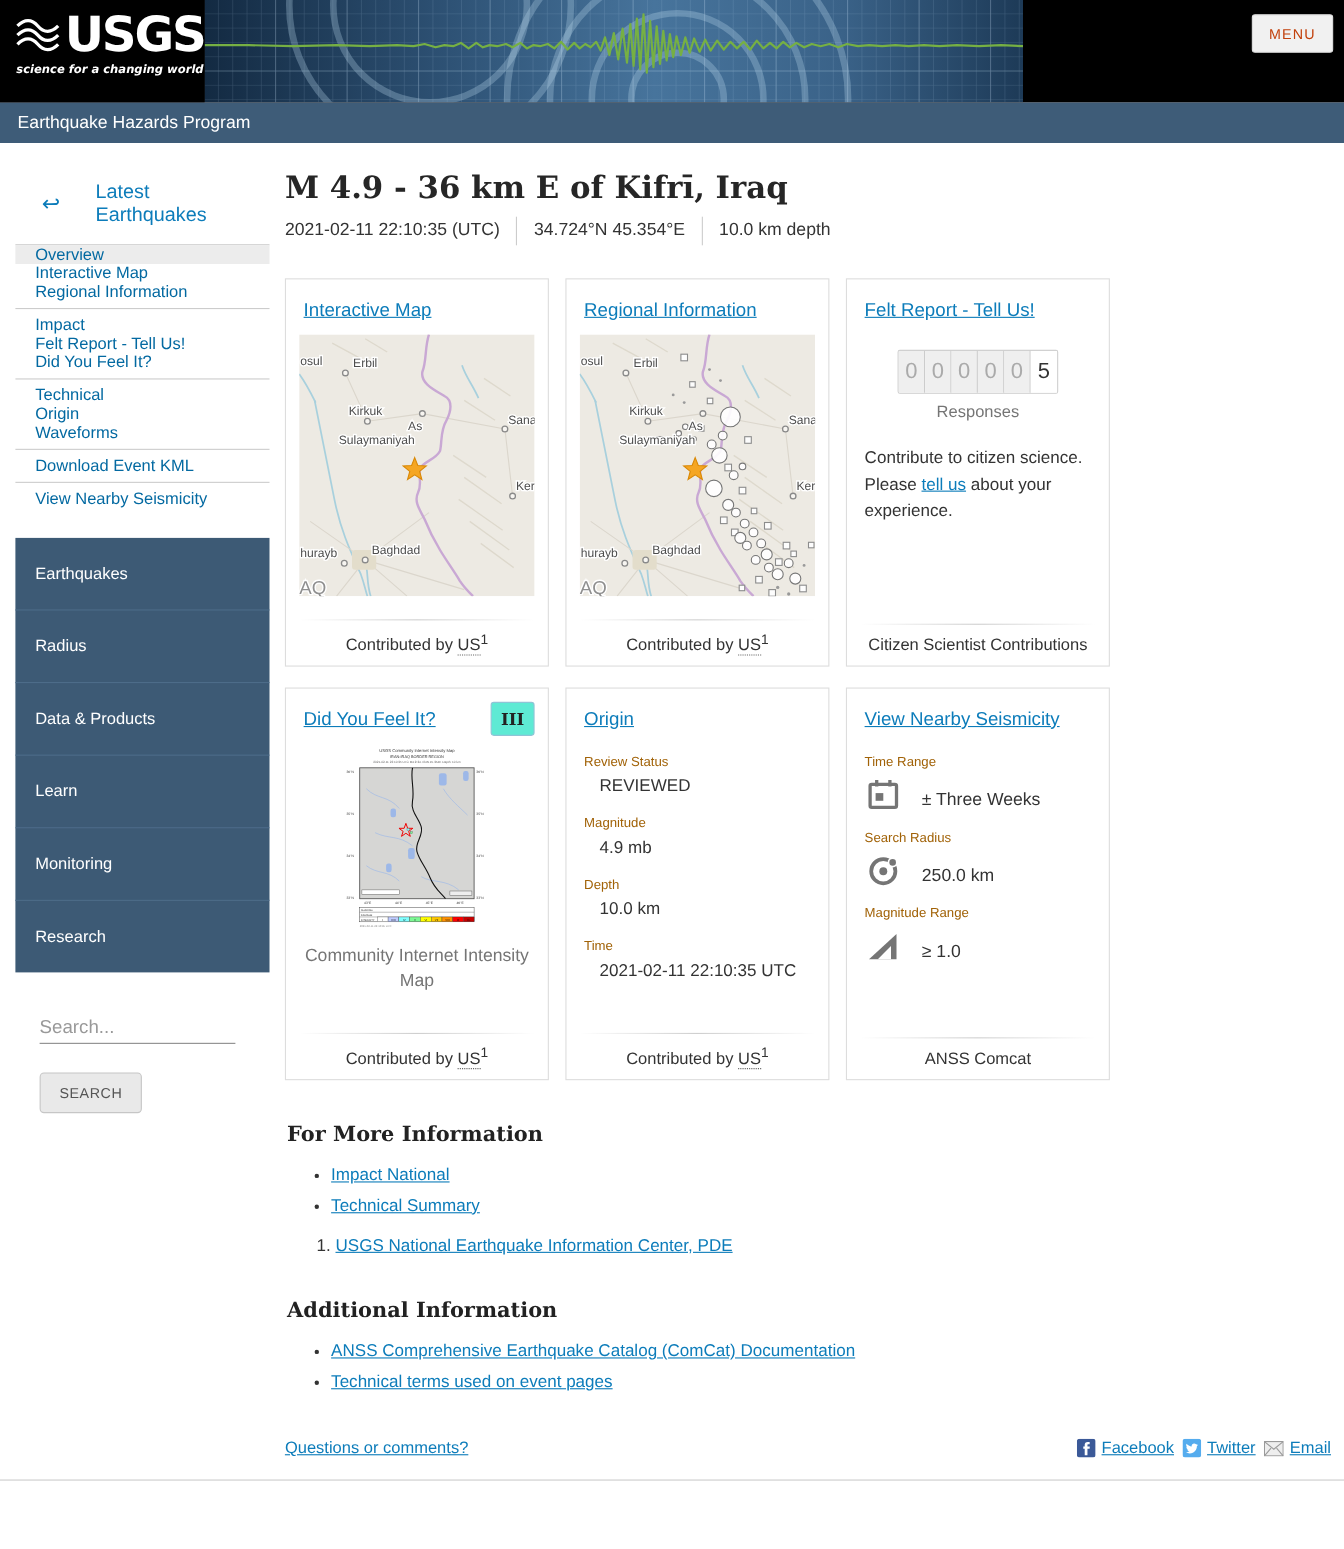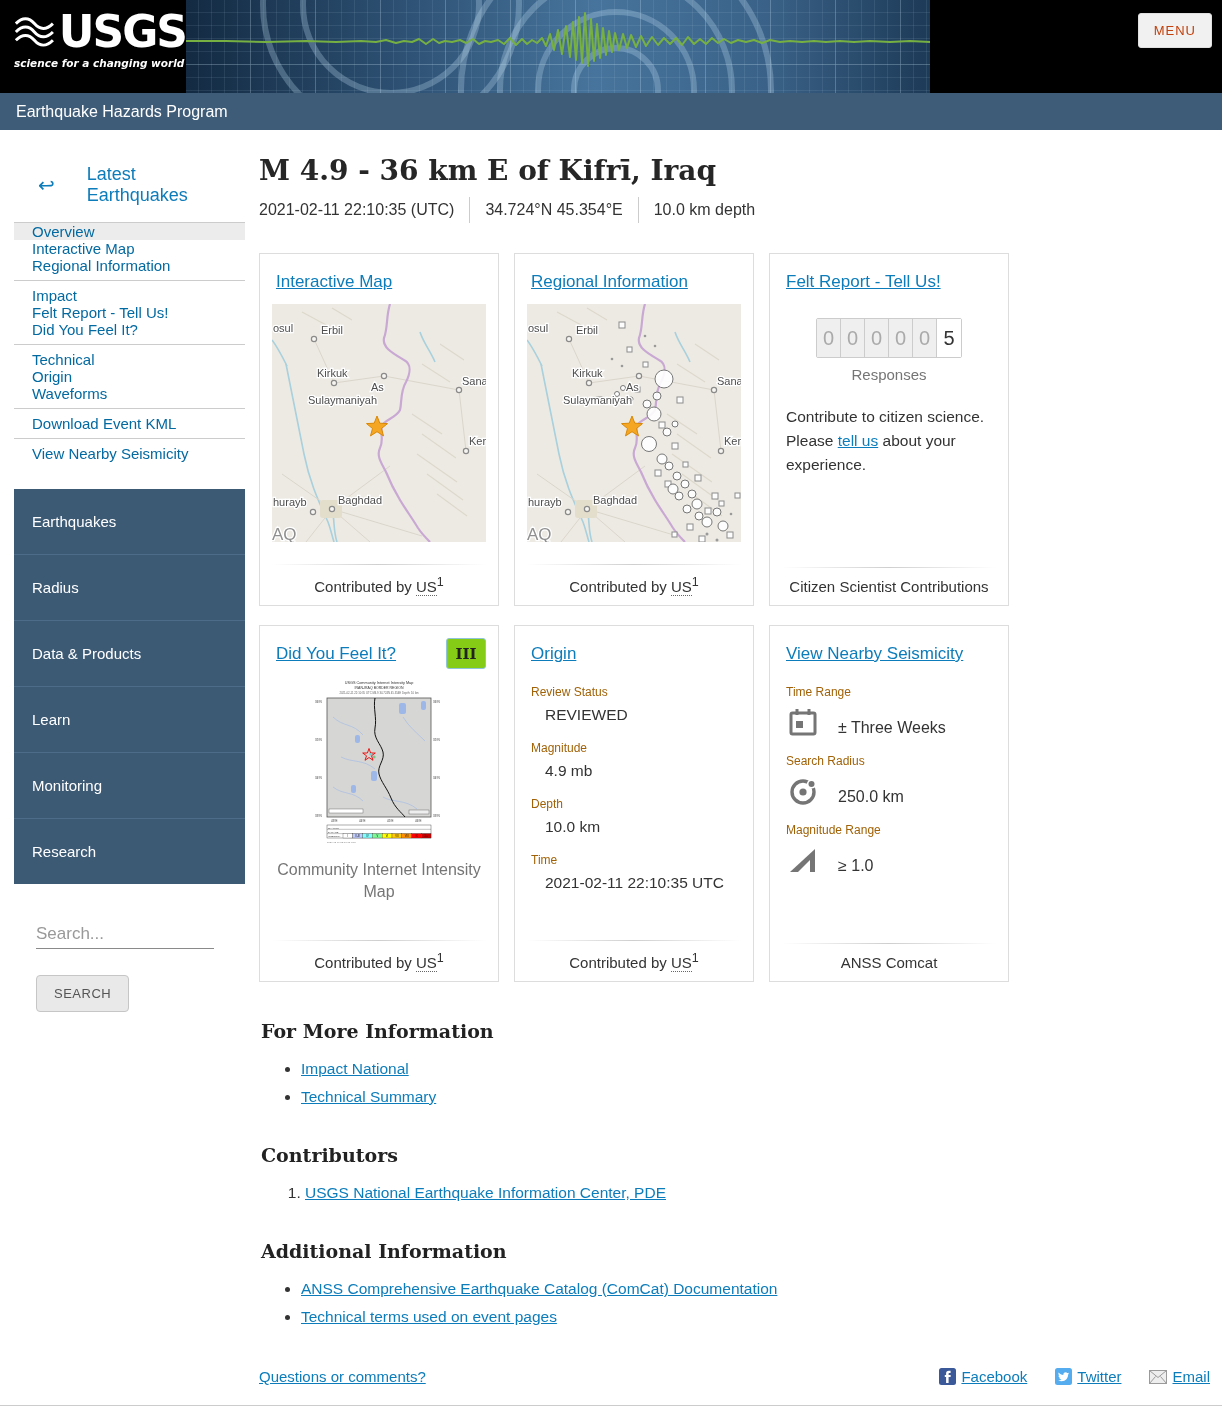--- a/index.html
+++ b/index.html
@@ -2,21 +2,21 @@
 <html><head>
 <meta charset="utf-8">
 <style>
   * { box-sizing: border-box; margin: 0; padding: 0; }
   html,body { width:1222px; background:#fff; }
   body { height:1408px; position:relative; font-family:"Liberation Sans", sans-serif; color:#333; overflow:hidden; }
   a { color:#0c7cba; text-decoration:underline; cursor:pointer; }
 
   
   .site-header { position:relative; height:93px; background:#000; }
-  .logo { position:absolute; left:0; top:0; width:186px; height:93px; background:#000; padding:10px 0 0 14px; }
+  .logo { position:absolute; left:0; top:0; width:186px; height:93px; background:#000; padding:10px 0 0 14px;text-align:center; }
   .logo-row { display:flex; align-items:flex-start; }
   .logo-usgs { color:#fff; font-weight:bold; font-size:44px; line-height:44px; letter-spacing:-2px; font-family:"DejaVu Sans", sans-serif; }
   .logo-tagline { color:#fff; font-style:italic; font-weight:bold; font-size:10.5px; margin-top:3px; font-family:"DejaVu Sans", sans-serif; }
   .seismo { position:absolute; left:186px; top:0; width:744px; height:93px; display:block; }
   .menu-btn { position:absolute; right:10px; top:13px; background:#f1f1f1; border:1px solid #e0e0e0; border-radius:3px; padding:9px 15px; font-size:13px; color:#c2410c; letter-spacing:1px; font-family:"Liberation Sans",sans-serif; cursor:pointer; }
   .program-bar { height:37px; background:#3e5c78; color:#fff; font-size:16px; line-height:37px; padding-left:16px; }
 
   
   .layout { display:flex; padding:0 12px 0 14px; }
   .sidebar { width:231px; flex:none; }
@@ -58,21 +58,21 @@
   .maplabel-big { font:17px "Liberation Sans",sans-serif; fill:#8f8f8f; stroke:#fff; stroke-width:2.5px; paint-order:stroke; }
 
   
   .odometer { display:flex; justify-content:center; margin:26px auto 0; width:fit-content; border:1px solid #ccc; border-radius:2px; background:#fff; }
   .odo-cell { width:24px; height:38px; display:flex; align-items:center; justify-content:center; font-size:20px; background:#efefef; color:#aaa; border-right:1px solid #ccc; }
   .odo-cell:last-child { background:#fff; color:#333; border-right:none; }
   .responses { text-align:center; color:#757575; font-size:15px; margin-top:8px; }
   .felt-text { margin:22px 4px 0; font-size:15.5px; line-height:1.55; color:#333; }
 
   
-  .dyfi-badge { width:40px; height:31px; background:#84cc16; border:1px solid #8fc4d6; border-radius:3px; display:flex; align-items:center; justify-content:center; font-family:"DejaVu Serif",serif; font-weight:bold; font-size:15px; color:#222; }
+  .dyfi-badge { width:40px; height:31px; background:#5eead4; border:1px solid #8fc4d6; border-radius:3px; display:flex; align-items:center; justify-content:center; font-family:"DejaVu Serif",serif; font-weight:bold; font-size:15px; color:#222; }
   .dyfi-map { display:block; margin:8px auto 0; width:132px; height:172px; }
   .dyfi-caption { margin-top:10px; text-align:center; color:#757575; font-size:16px; line-height:1.4; }
 
   
   .field-label { color:#a16207; font-size:12px; margin:17px 0 0 4px; }
   .field-label:first-of-type { margin-top:21px; }
   .field-value { color:#333; font-size:15.5px; margin:7px 0 0 18px; }
 
   
   .nearby-row { display:flex; align-items:flex-end; gap:20px; margin:8px 0 0 6px; }
@@ -81,21 +81,21 @@
 
   
   .section-title { font-family:"DejaVu Serif",serif; font-size:19px; font-weight:bold; color:#222; margin:38px 0 0 2px; }
   .link-list { margin:18px 0 0 42px; }
   .link-list li { margin-top:10px; font-size:15.5px; }
   ol.link-list { margin-left:46px; }
 
   
   .q-row { margin-top:42px; display:flex; justify-content:space-between; align-items:center; }
   .q-row a { font-size:15px; }
-  .social { display:flex; align-items:center; gap:28px;padding-left:40px; }
+  .social { display:flex; align-items:center; gap:8px;padding-left:40px; }
   .social a { display:flex; align-items:center; gap:5px; font-size:15px; }
   .page-divider { border-top:1px solid #ccc; margin-top:20px; }
 </style>
 </head>
 <body>
 
 <header class="site-header">
   <div class="logo">
     <div class="logo-row">
       <svg width="44" height="34" viewBox="0 0 44 34" style="margin:4px 4px 0 0;">
@@ -496,21 +496,20 @@
         <div class="card-footer">ANSS Comcat</div>
       </div>
     </div>
 
     <h2 class="section-title">For More Information</h2>
     <ul class="link-list">
       <li><a>Impact National</a></li>
       <li><a>Technical Summary</a></li>
     </ul>
 
-    <h2 class="section-title">Contributors</h2>
     <ol class="link-list">
       <li><a>USGS National Earthquake Information Center, PDE</a></li>
     </ol>
 
     <h2 class="section-title">Additional Information</h2>
     <ul class="link-list">
       <li><a>ANSS Comprehensive Earthquake Catalog (ComCat) Documentation</a></li>
       <li><a>Technical terms used on event pages</a></li>
     </ul>
 

